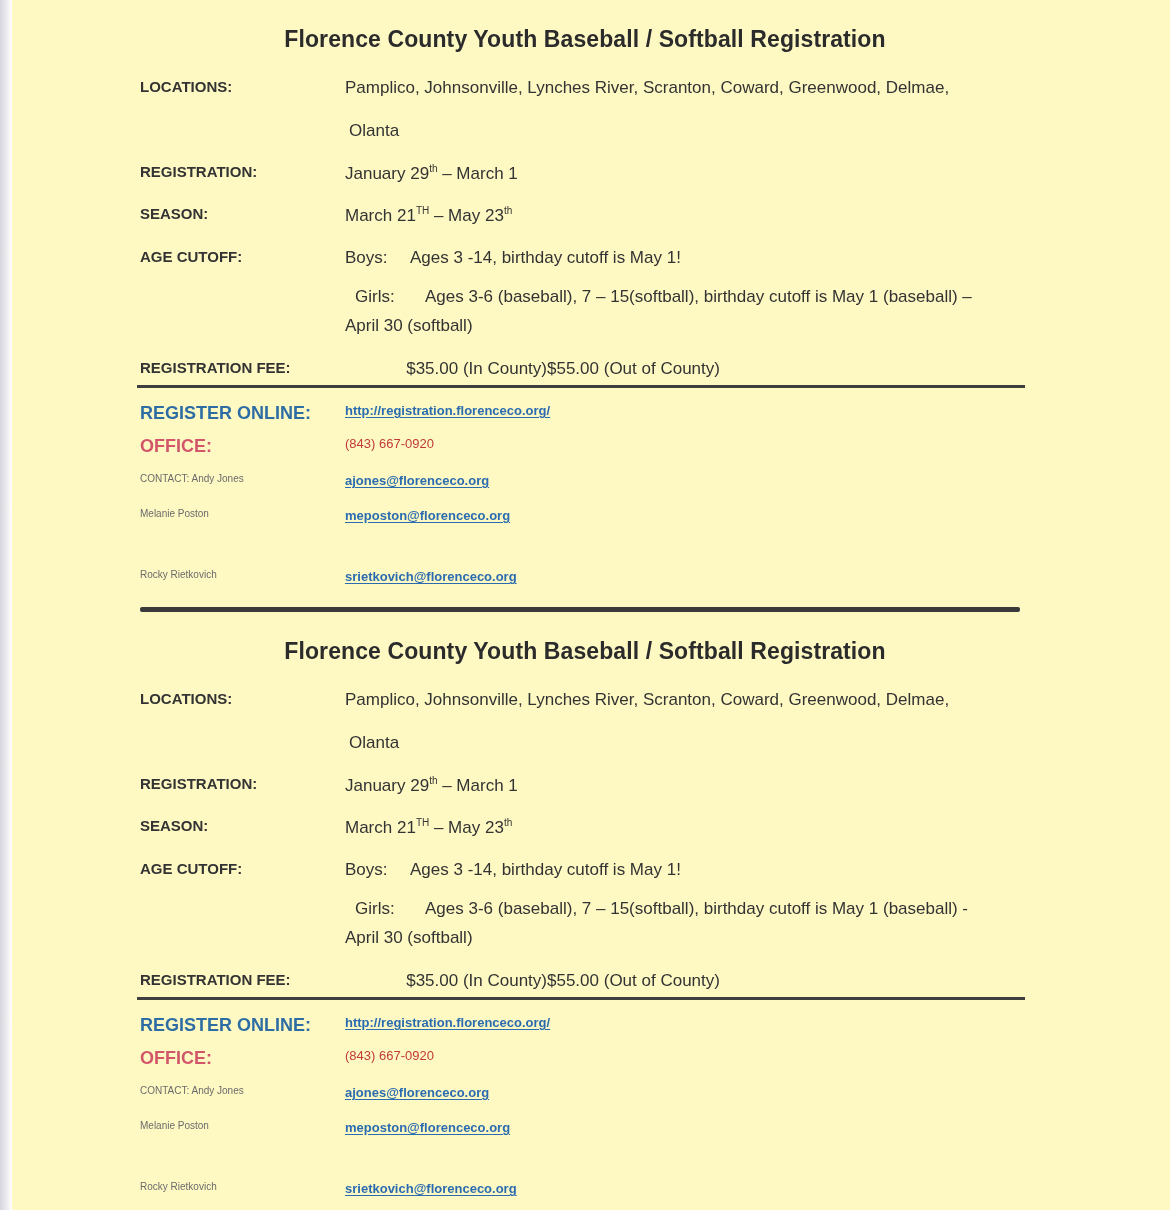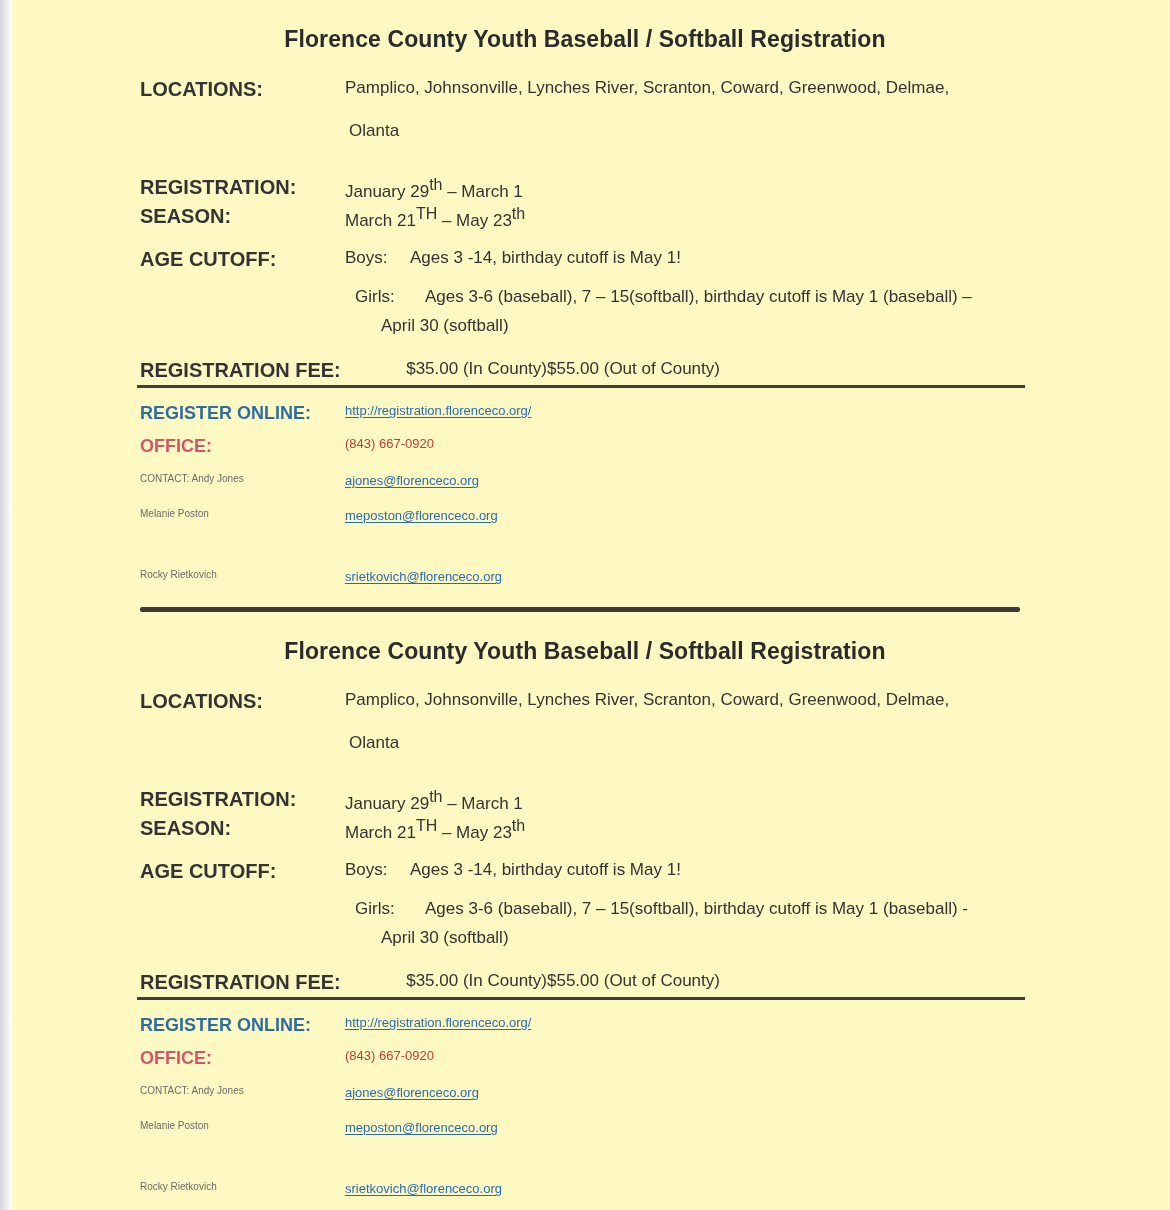--- a/index.html
+++ b/index.html
@@ -29,27 +29,27 @@
   .section{position:absolute;left:0;width:1170px;height:612px;}
   .sec-top-1{top:0;}
   .sec-top-2{top:612px;}
   .sec-title{
     position:absolute;top:26px;left:0;width:1170px;
     text-align:center;font-size:23px;font-weight:700;color:var(--title);
     letter-spacing:0.1px;
   }
   .label{
     position:absolute;left:140px;
-    font-size:20px;font-weight:600;white-space:nowrap;color:var(--text);
+    font-size:15px;font-weight:600;white-space:nowrap;color:var(--text);
   }
   .value{
     position:absolute;left:345px;
     font-size:17px;font-weight:400;white-space:nowrap;color:var(--text);
   }
-  .value .sup, .value sup{font-size:16px;}
+  .value .sup, .value sup{font-size:10px;}
   .prefix-boys{display:inline-block;width:65px;}
   .prefix-girls{display:inline-block;width:70px;margin-left:10px;}
   .fee-in{display:inline-block;width:202px;text-align:right;}
   .thin-rule{
     position:absolute;left:137px;width:888px;height:3px;
     background:var(--rule-dark);
   }
   .contact-label{
     position:absolute;left:140px;
     font-size:18px;font-weight:700;white-space:nowrap;
@@ -58,38 +58,38 @@
   .contact-label.office{color:var(--office-pink);}
   .contact-name{
     position:absolute;left:140px;
     font-size:10px;font-weight:400;color:var(--name-gray);white-space:nowrap;
   }
   .contact-value{
     position:absolute;left:345px;
     font-size:13px;white-space:nowrap;
   }
   .link{
-    color:var(--link-blue);font-weight:400;
+    color:var(--link-blue);font-weight:700;
     text-decoration:underline;text-underline-offset:2px;
     cursor:pointer;
     margin-top:27px;
   }
   .phone{color:var(--phone-red);font-weight:400;}
   .section-divider{
     position:absolute;top:607px;left:140px;width:880px;height:5px;
     background:#3a3a3a;border-radius:2px;
   }
   
   .r-locations{top:78px;}
   .r-olanta{top:121px;left:349px;}
-  .r-registration{top:176px;}
+  .r-registration{top:163px;}
   .r-season{top:205px;}
   .r-age{top:248px;}
   .r-girls1{top:287px;}
-  .r-girls2{top:316px;margin-left:36px;}
+  .r-girls2{top:316px;}
   .r-fee{top:359px;}
   .r-rule{top:385px;}
   .r-online{top:403px;}
   .r-office{top:436px;}
   .r-c0{top:473px;}
   .r-c1{top:508px;}
   .r-c2{top:569px;}
 </style>
 </head>
 <body>

